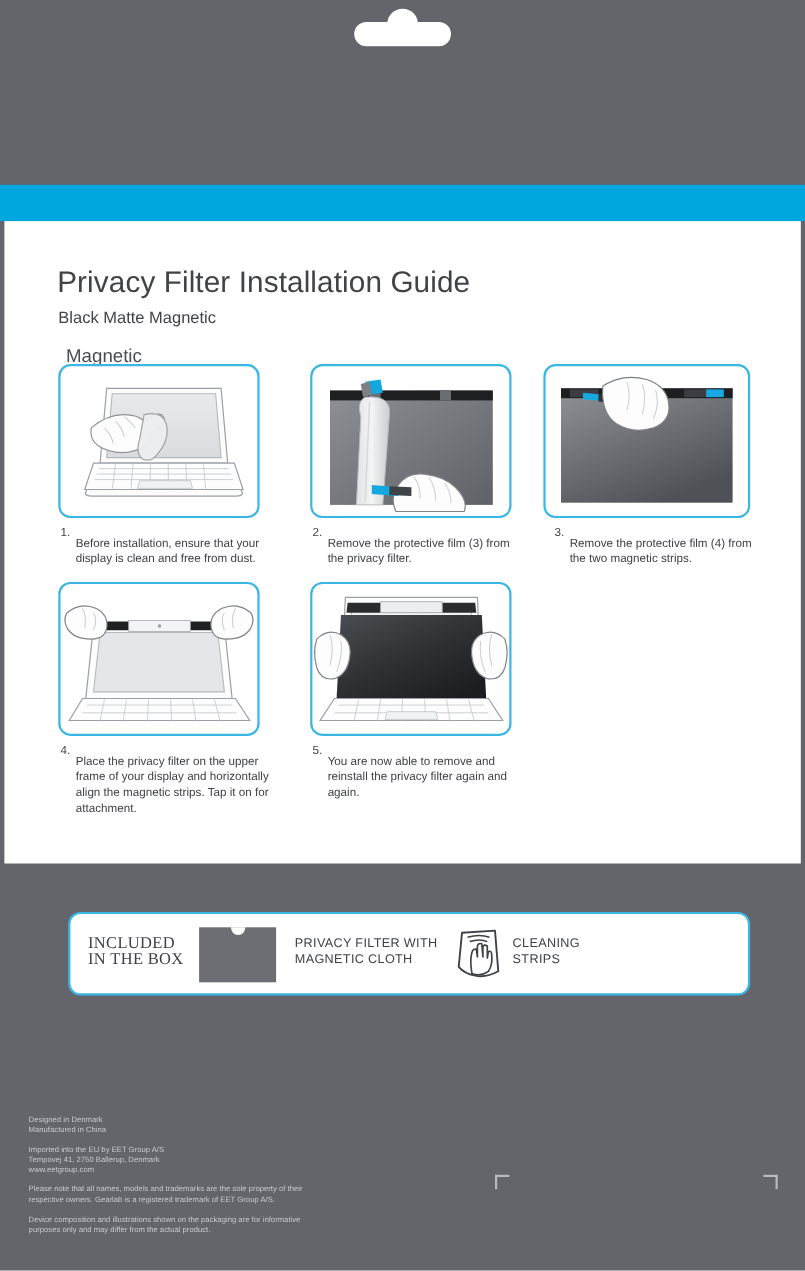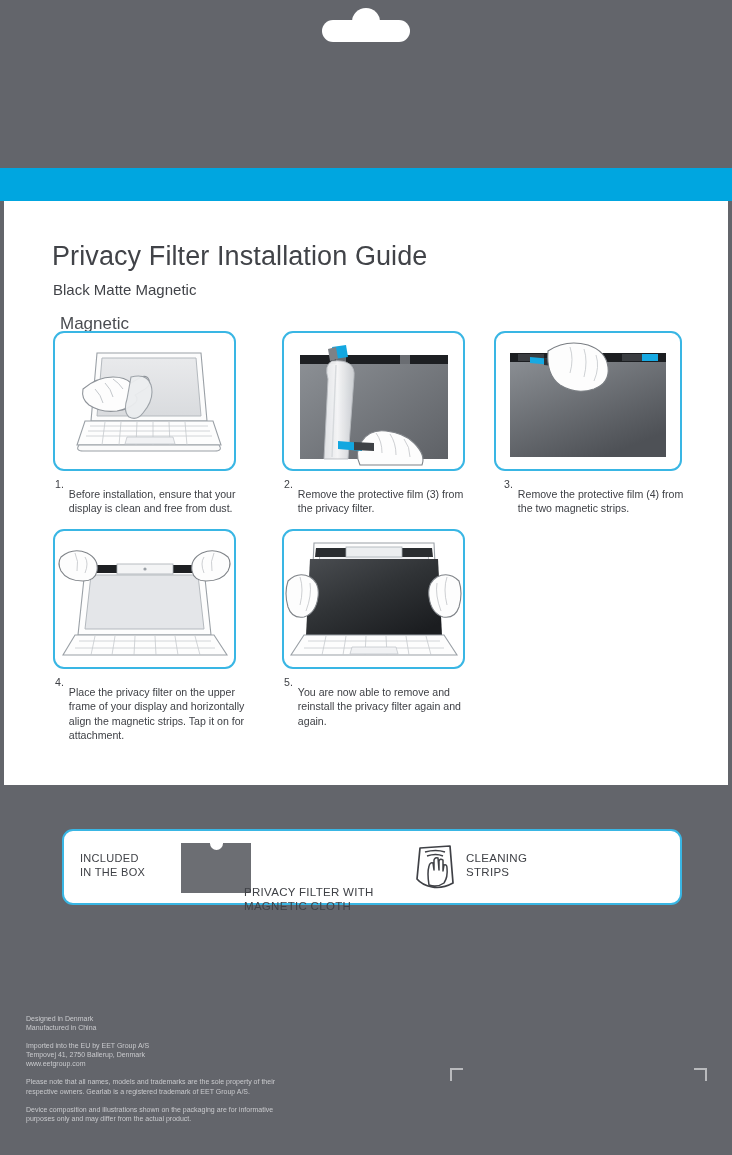--- a/index.html
+++ b/index.html
@@ -63,33 +63,33 @@
   .c4{left:51px;top:474px;}
   .c5{left:280px;top:474px;}
 
   
   .included-box{
     position:absolute;left:58px;top:628px;width:616px;height:72px;
     border:2.2px solid #39b6e4;border-radius:11px;background:#fff;
   }
   .inc-label{
     position:absolute;left:16px;top:20px;
-    font-size:11px;line-height:14px;color:#3f4146;letter-spacing:.3px;
+    font-size:15px;line-height:14px;color:#3f4146;letter-spacing:.3px;font-family:Liberation Serif, serif;
   }
   .inc-filter-img{
     position:absolute;left:117px;top:12px;width:70px;height:50px;
     background:#6c6e73;
   }
   .inc-filter-notch{
     position:absolute;left:146px;top:12px;width:13px;height:7px;
     background:#fff;border-radius:0 0 7px 7px;
   }
   .inc-filter-txt{
-    position:absolute;left:180px;top:20px;
-    font-size:11.5px;line-height:14px;color:#3f4146;letter-spacing:.3px;margin-top:34px;
+    position:absolute;left:204px;top:20px;
+    font-size:11.5px;line-height:14px;color:#3f4146;letter-spacing:.3px;
   }
   .inc-cloth-icon{position:absolute;left:348px;top:12px;width:46px;height:48px;}
   .inc-cloth-txt{
     position:absolute;left:402px;top:20px;
     font-size:11.5px;line-height:14px;color:#3f4146;letter-spacing:.3px;
   }
 
   
   .footer{
     position:absolute;left:26px;top:1014px;width:260px;

